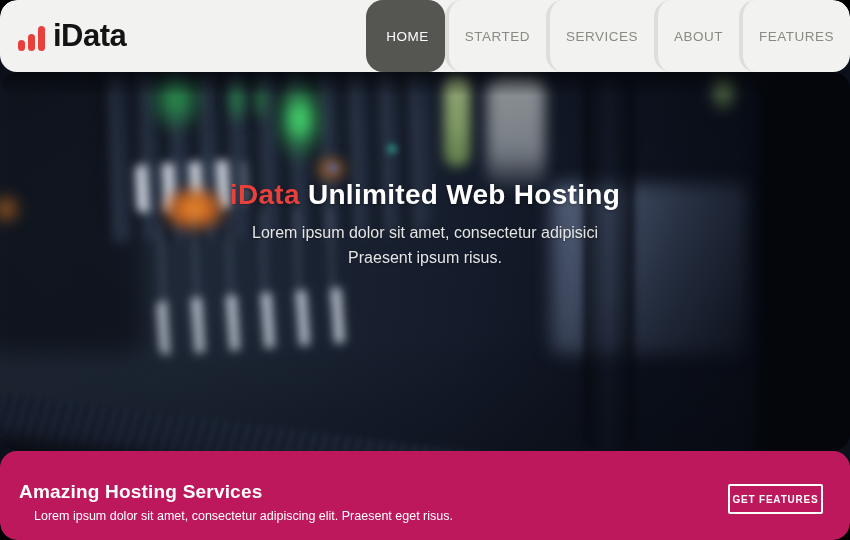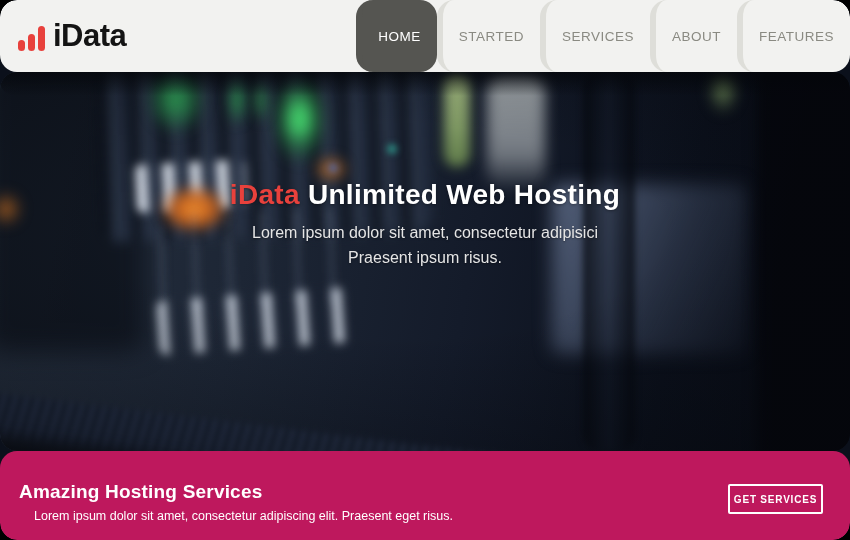--- a/index.html
+++ b/index.html
@@ -13,21 +13,21 @@
   .logo { display:flex; align-items:center; padding-left:18px; }
   .logo-bars { display:flex; align-items:flex-end; gap:3px; height:25px; margin-top:4px; }
   .logo-bars i { display:block; width:7px; background:#e8413c; }
   .logo-bars i:nth-child(1){ height:11px; }
   .logo-bars i:nth-child(2){ height:17px; }
   .logo-bars i:nth-child(3){ height:25px; }
   .logo-text { margin-left:8px; font-size:31px; font-weight:700; color:#141414; letter-spacing:-0.5px; }
 
   .nav { display:flex; height:100%; }
   .nav-item { display:flex; align-items:center; padding:0 16px; font-size:13.5px;
-              letter-spacing:0.5px; color:#8a8a82; border-left:6px solid #14b8a6;
+              letter-spacing:0.5px; color:#8a8a82; border-left:4px solid #14b8a6;
               border-left-color:#deded9; cursor:pointer; }
   .nav-item.active { background:#555551; color:#ffffff; border-left-color:#555551; }
 
   
   .hero { position:relative; height:379px; overflow:hidden; }
   .hero-bg { position:absolute; inset:0; overflow:hidden;
              background:linear-gradient(100deg,#26303f 0%,#1d2635 30%,#141b2a 55%,#0b101b 78%,#080b13 100%); }
   .s { position:absolute; }
   .left-dark   { left:-15px; top:-10px; width:160px; height:290px; background:rgba(12,17,26,.8); filter:blur(12px); }
   .slats       { left:100px; top:-15px; width:330px; height:180px;
@@ -153,16 +153,16 @@
       <div class="hero-sub">
         <div>Lorem ipsum dolor sit amet, consectetur adipisici</div>
         <div>Praesent ipsum risus.</div>
       </div>
     </div>
   </div>
 
   <div class="cta">
     <div class="cta-title">Amazing Hosting Services</div>
     <div class="cta-desc">Lorem ipsum dolor sit amet, consectetur adipiscing elit. Praesent eget risus.</div>
-    <button class="cta-button">GET SERVICES</button>
+    <button class="cta-button">GET FEATURES</button>
   </div>
 
 </div>
 
 </body></html>

